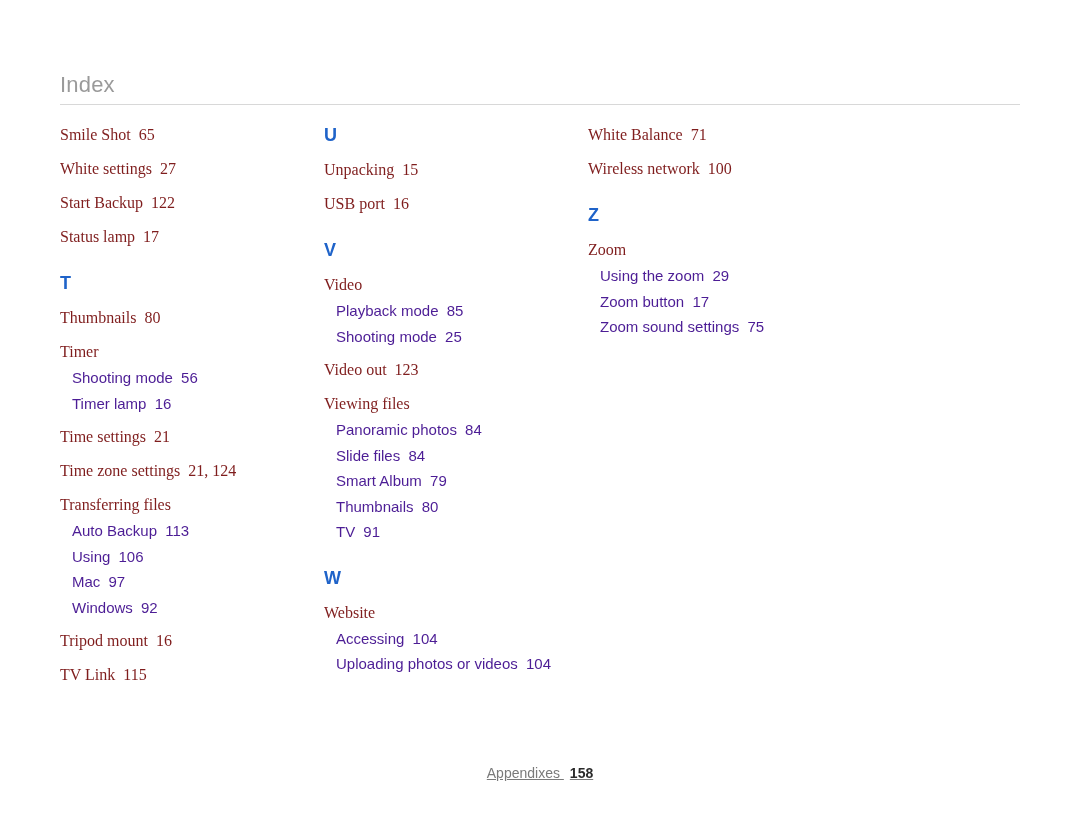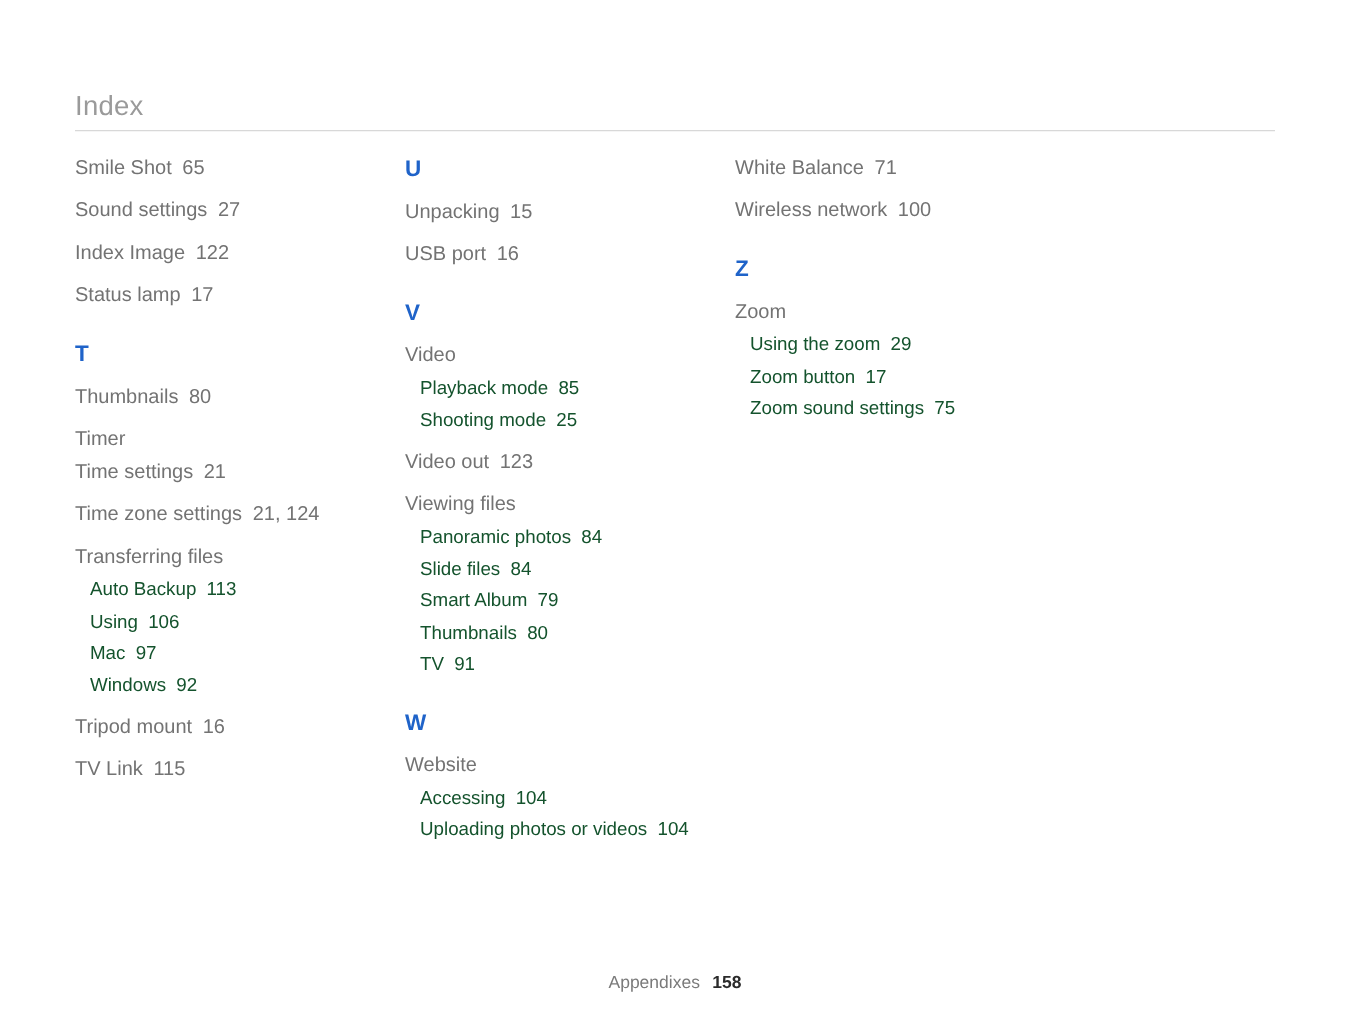--- a/index.html
+++ b/index.html
@@ -39,49 +39,51 @@
     color: #1f63c9;
     font-weight: 700;
     font-size: 18px;
     margin: 26px 0 14px 0;
   }
   .letter.first {
     margin-top: 0;
   }
   .entry {
     font-size: 16px;
-    color: #737373;
+    color: #7f1d1d;
     margin: 0 0 14px 0;
     line-height: 1.25;
+    font-family: Liberation Serif, serif;
   }
   .entry .pg {
     margin-left: 4px;
   }
   .entry.heading {
     margin-bottom: 6px;
   }
   .sub {
     font-size: 15px;
-    color: #14532d;
+    color: #4c1d95;
     margin: 0 0 6px 12px;
     line-height: 1.3;
   }
   .sub .pg {
     margin-left: 4px;
   }
   .sub-block {
     margin-bottom: 14px;
   }
   .footer {
     position: absolute;
     left: 0; right: 0;
-    bottom: 22px;
+    bottom: 34px;
     text-align: center;
     font-size: 14px;
     color: #7a7a7a;
+    text-decoration: underline;
   }
   .footer .pnum {
     color: #2b2b2b;
     font-weight: 600;
     margin-left: 6px;
   }
 </style>
 </head>
 <body>
 
@@ -90,40 +92,50 @@
 
   <div class="columns">
 
     <div class="col">
 
       <div class="entry">
         <span>Smile Shot</span>
         <span class="pg">65</span>
       </div>
       <div class="entry">
-        <span>Sound settings</span>
+        <span>White settings</span>
         <span class="pg">27</span>
       </div>
       <div class="entry">
-        <span>Index Image</span>
+        <span>Start Backup</span>
         <span class="pg">122</span>
       </div>
       <div class="entry">
         <span>Status lamp</span>
         <span class="pg">17</span>
       </div>
 
       <div class="letter">T</div>
 
       <div class="entry">
         <span>Thumbnails</span>
         <span class="pg">80</span>
       </div>
 
       <div class="entry heading">Timer</div>
+      <div class="sub-block">
+        <div class="sub">
+          <span>Shooting mode</span>
+          <span class="pg">56</span>
+        </div>
+        <div class="sub">
+          <span>Timer lamp</span>
+          <span class="pg">16</span>
+        </div>
+      </div>
 
       <div class="entry">
         <span>Time settings</span>
         <span class="pg">21</span>
       </div>
 
       <div class="entry">
         <span>Time zone settings</span>
         <span class="pg">21, 124</span>
       </div>

